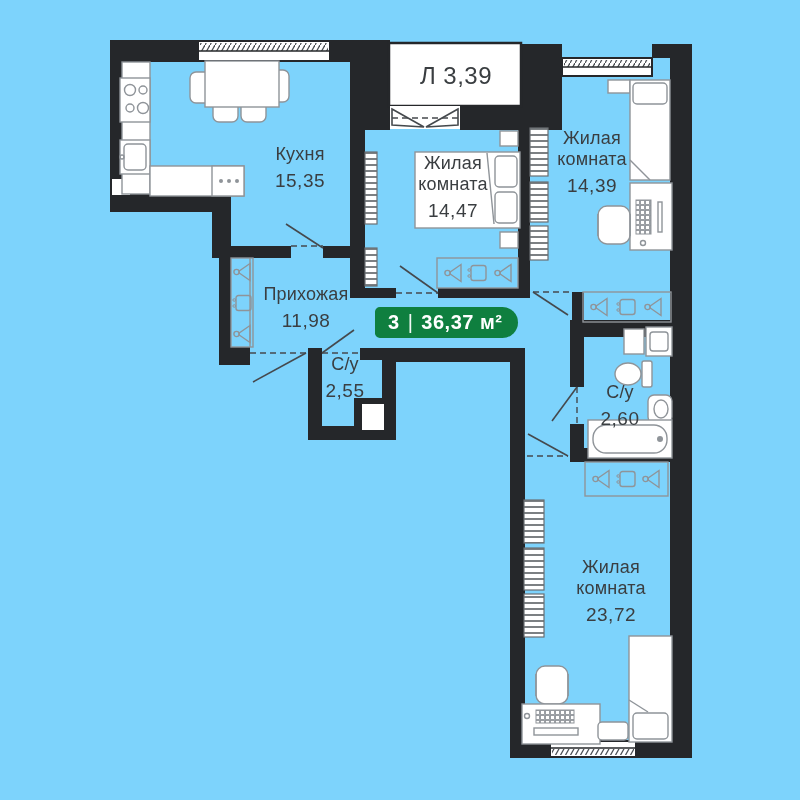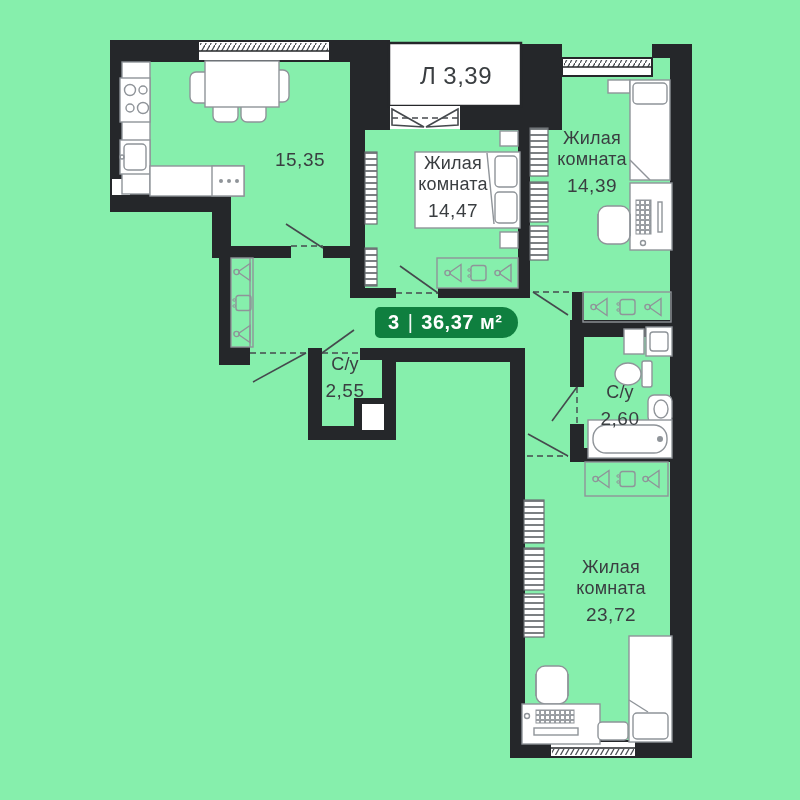--- a/index.html
+++ b/index.html
@@ -1,17 +1,17 @@
 <!DOCTYPE html>
 <html><head>
 <meta charset="utf-8">
 <style>
   html,body{margin:0;padding:0;background:#ffffff;}
   #stage{
-    position:relative;width:800px;height:800px;background:#86efac;overflow:hidden;
+    position:relative;width:800px;height:800px;background:#7dd3fc;overflow:hidden;
     font-family:"Liberation Sans", sans-serif;
   }
   #planSvg{position:absolute;left:0;top:0;}
   .w{fill:#25272a;}
   .cut{fill:#ffffff;}
   .fx{fill:#ffffff;stroke:#8f9499;stroke-width:1.4;}
   .fxl{stroke:#8f9499;stroke-width:1.4;fill:none;}
   .door{stroke:#45494d;stroke-width:1.6;fill:none;}
   .dash{stroke:#45494d;stroke-width:1.4;fill:none;stroke-dasharray:6 4;}
   .winband{fill:#ffffff;stroke:#25272a;stroke-width:2;}
@@ -293,33 +293,38 @@
   </svg>
 
   <div class="room-label" style="left:456px;top:62px;">
     <span class="loggia-line">
       <span>Л</span>
       <span>3,39</span>
     </span>
   </div>
 
   <div class="room-label" style="left:300px;top:144px;width:130px;">
+    <div class="name">Кухня</div>
     <div class="num">15,35</div>
   </div>
 
   <div class="room-label" style="left:453px;top:153px;width:92px;">
     <div class="name">Жилая комната</div>
     <div class="num">14,47</div>
   </div>
 
   <div class="room-label" style="left:592px;top:128px;width:92px;">
     <div class="name">Жилая комната</div>
     <div class="num">14,39</div>
   </div>
 
+  <div class="room-label" style="left:306px;top:284px;width:130px;">
+    <div class="name">Прихожая</div>
+    <div class="num">11,98</div>
+  </div>
 
   <div class="room-label" style="left:345px;top:354px;width:70px;">
     <div class="name">С/у</div>
     <div class="num">2,55</div>
   </div>
 
   <div class="room-label" style="left:620px;top:382px;width:70px;">
     <div class="name">С/у</div>
     <div class="num">2,60</div>
   </div>

